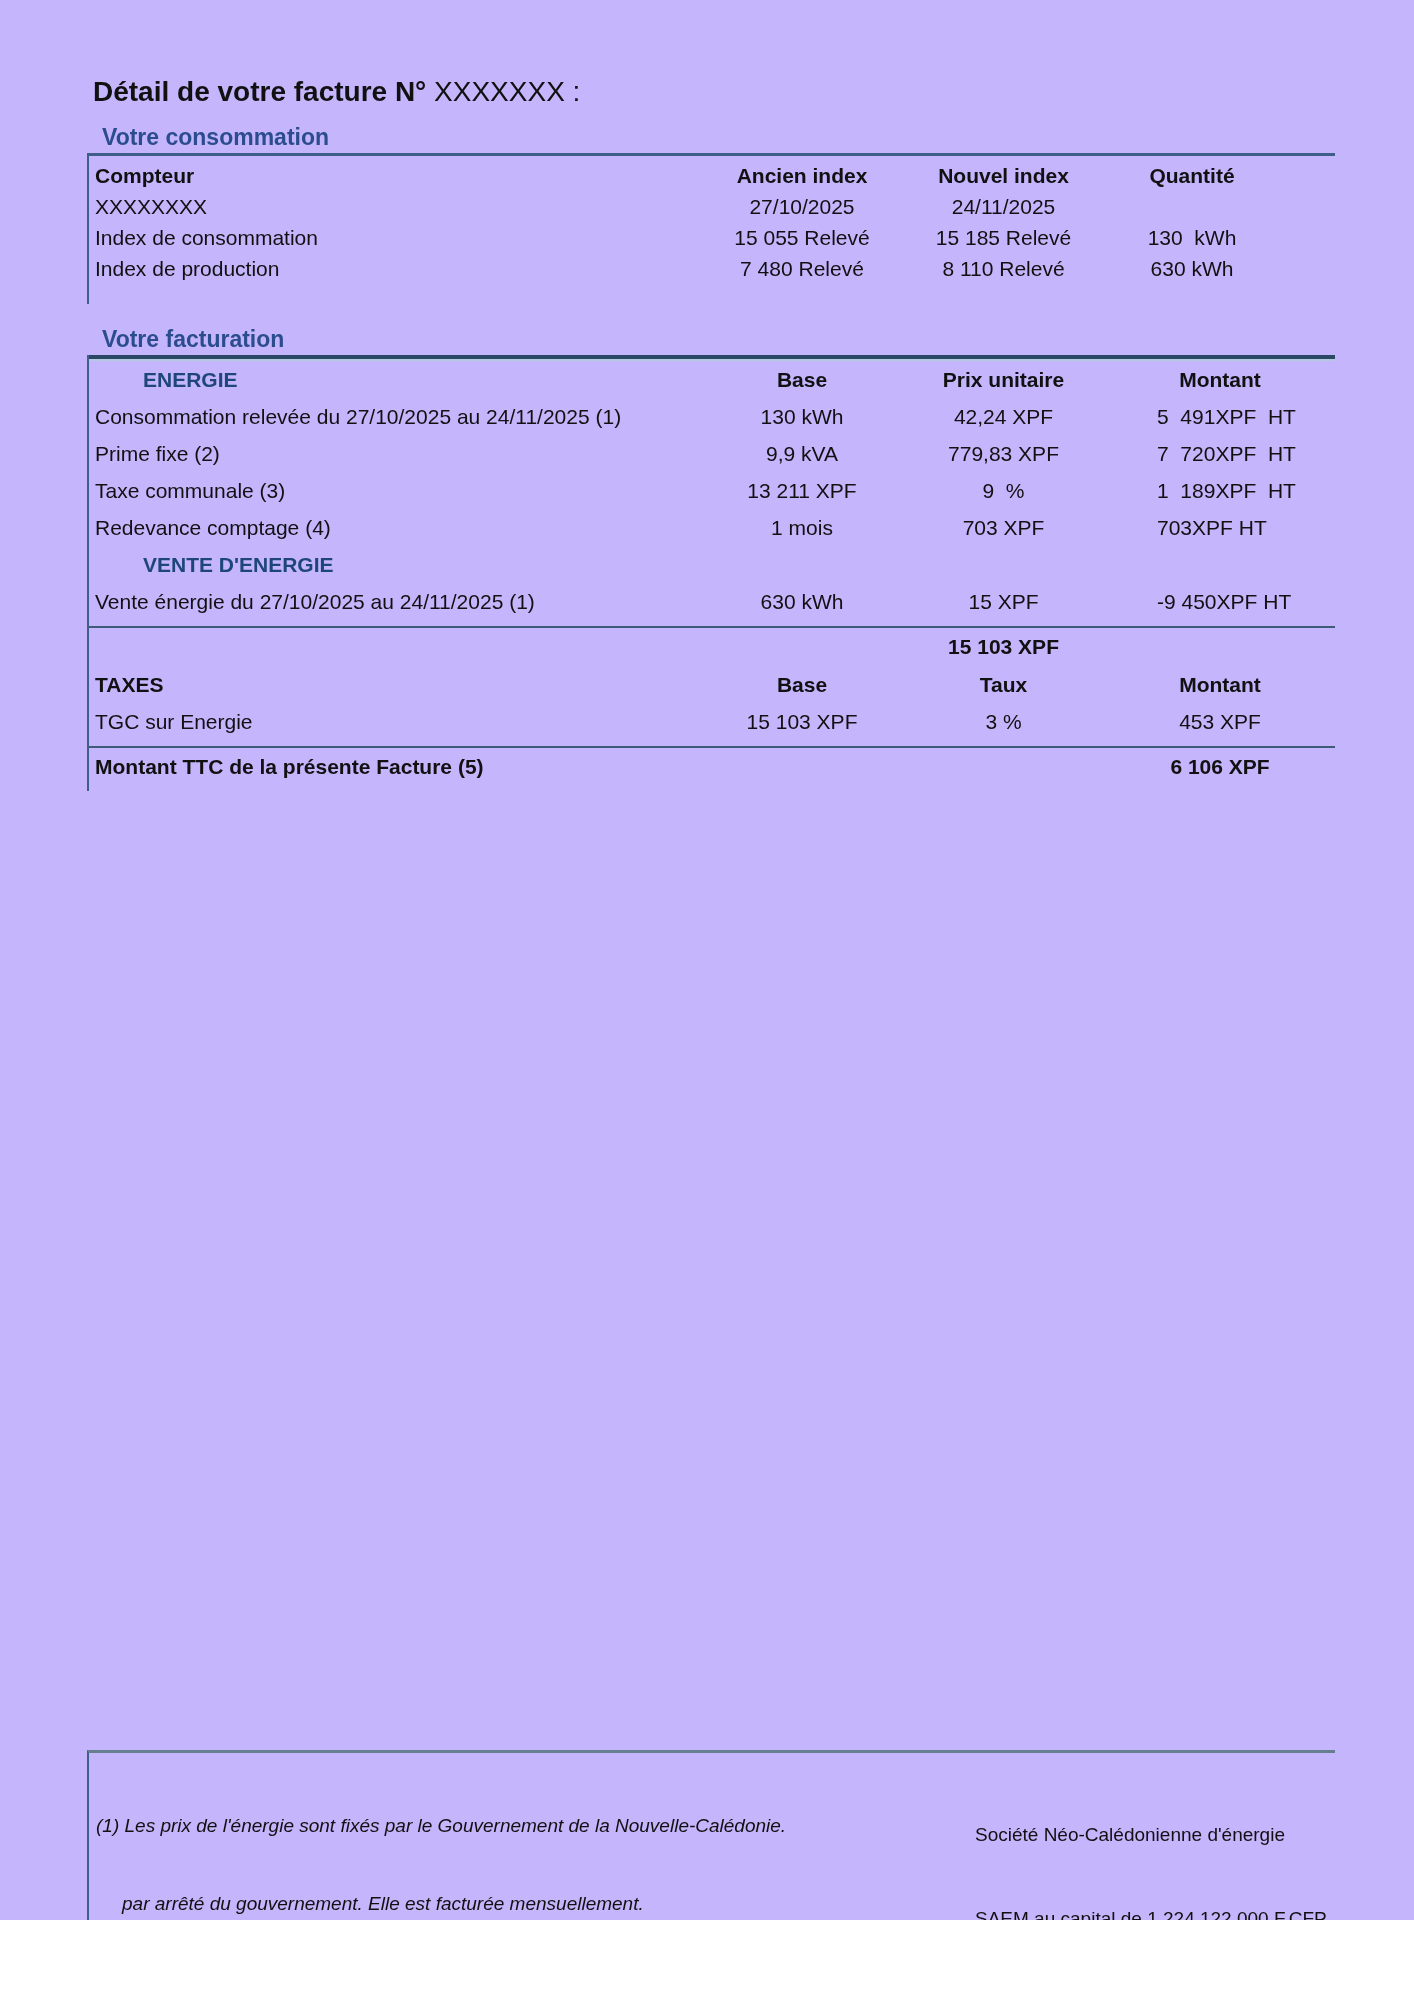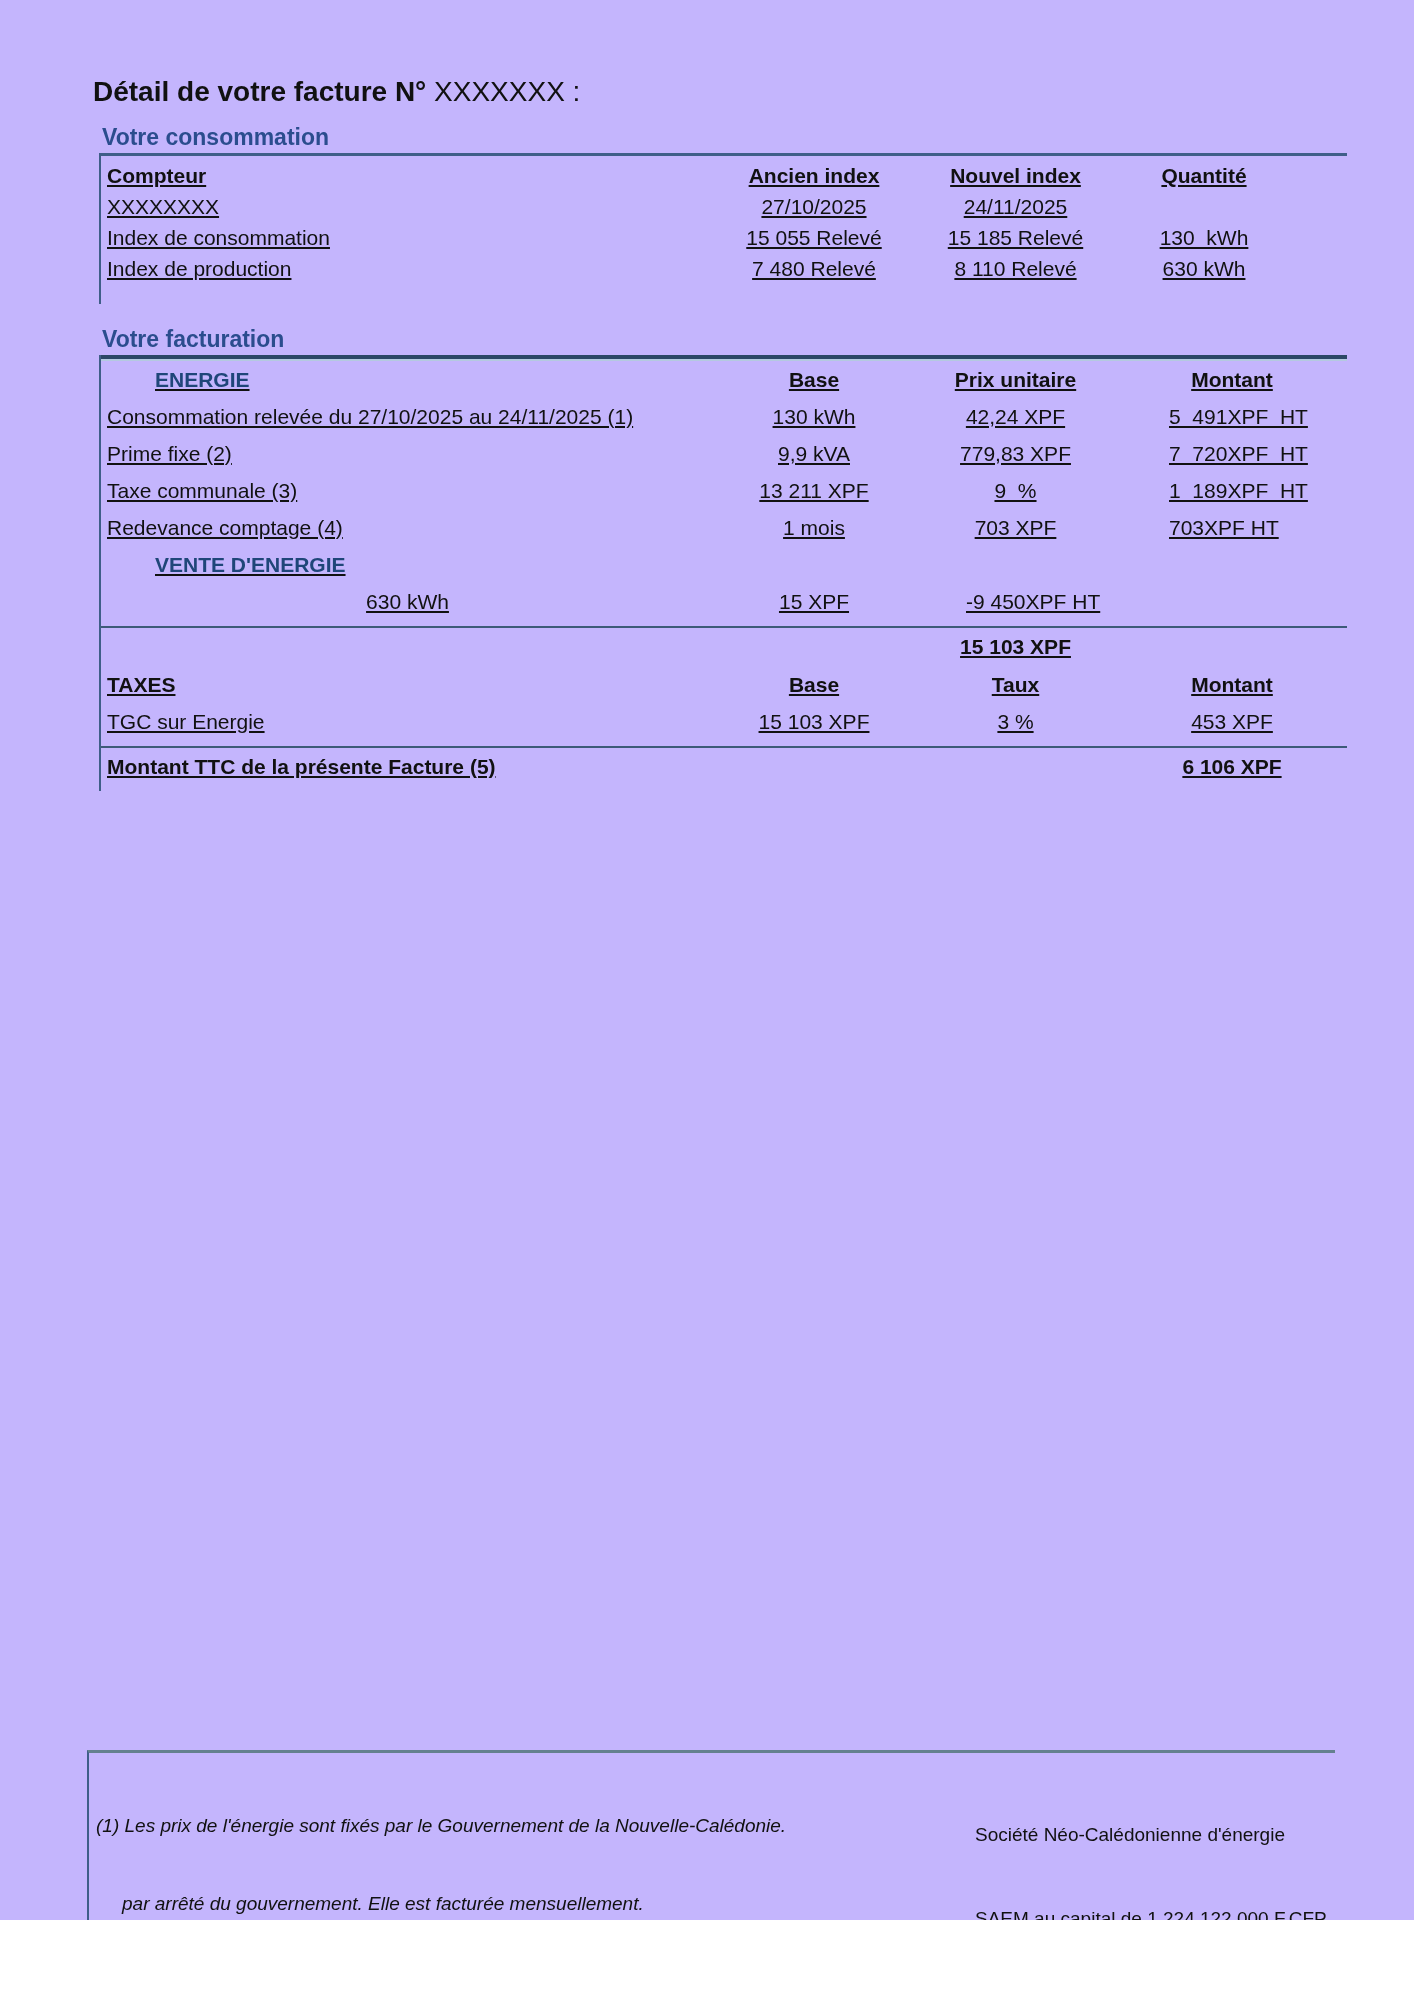--- a/index.html
+++ b/index.html
@@ -27,25 +27,24 @@
     font-size: 23px;
     font-weight: bold;
     color: #2b4d8e;
     white-space: pre;
   }
   #h-consumption { top: 124px; }
   #h-billing { top: 326px; }
   
   .tbl {
     position: absolute;
-    left: 99px;
+    left: 87px;
     width: 1248px;
     border-left: 2px solid #3f5e88;
     box-sizing: border-box;
-    text-decoration: underline;
   }
   .tbl .row {
     display: grid;
     grid-template-columns: 613px 200px 203px 1fr;
     align-items: center;
   }
   .tbl .c { white-space: pre; font-size: 21px; }
   .c.left { text-align: left; padding-left: 6px; }
   .c.mid { text-align: center; }
   .c.amount-left { text-align: left; padding-left: 52px; }
@@ -166,20 +165,21 @@
     </div>
 
     <div class="row">
       <div class="c left blue">VENTE D'ENERGIE</div>
       <div class="c mid"></div>
         <div class="c mid"></div>
         <div class="c mid"></div>
     </div>
 
     <div class="row">
+      <div class="c left">Vente énergie du 27/10/2025 au 24/11/2025 (1)</div>
       <div class="c mid">630 kWh</div>
       <div class="c mid">15 XPF</div>
       <div class="c amount-left">-9 450XPF HT</div>
     </div>
 
     <div class="rule-thin"></div>
 
     <div class="row tall">
       <div class="c mid"></div>
         <div class="c mid"></div>

